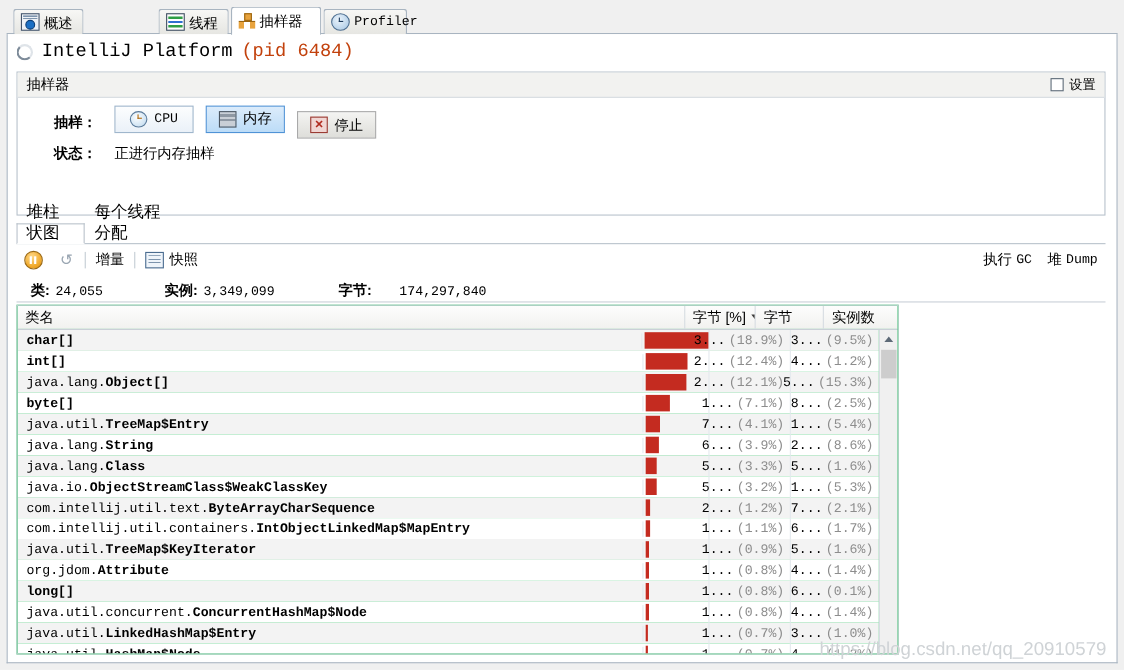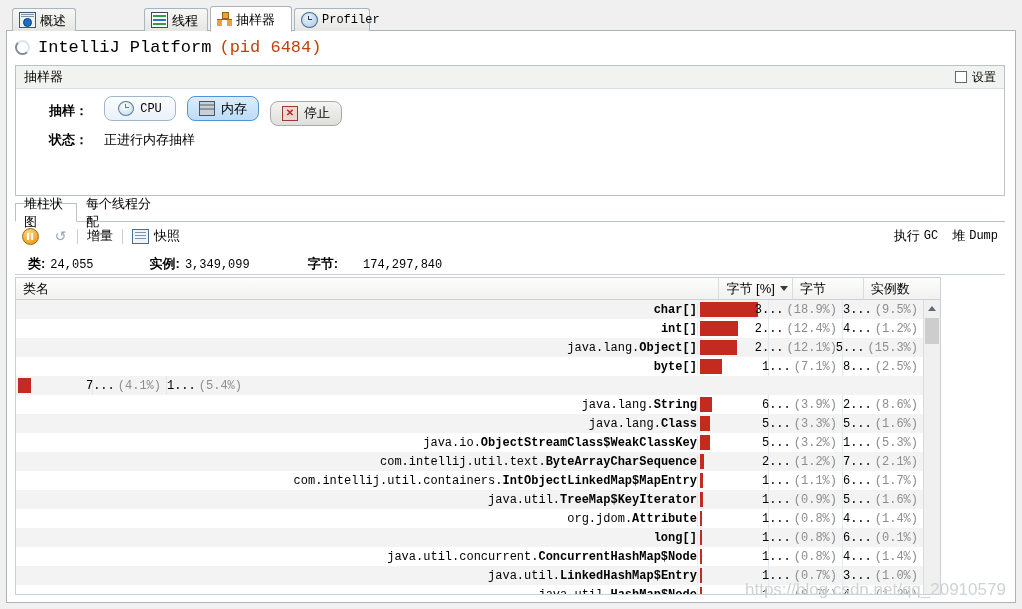--- a/index.html
+++ b/index.html
@@ -177,21 +177,21 @@
   .flabel {
     width:88px; text-align:right; padding-right:16px;
     font-weight:bold; font-size:13px;
     box-sizing:border-box;
   }
 
   .sbtn {
     height:25px; min-width:72px;
     display:inline-flex; align-items:center; justify-content:center; gap:6px;
     border:1px solid #9fb6cc;
-    border-radius:8px;
+    border-radius:0;
     background:linear-gradient(to bottom,#fcfdfe 0%,#eaf1f8 100%);
     font-size:13px; padding:0 10px;
     margin-right:11px;
     cursor:pointer; box-sizing:border-box;
     font-family:"Liberation Mono", monospace;
   }
   .sbtn.sel {
     border:1px solid #4f93d6;
     background:linear-gradient(to bottom,#dcecfb 0%,#bcdcf7 100%);
   }
@@ -226,22 +226,22 @@
 
   
   #hist-tabs {
     position:absolute; left:8px; top:172px;
     width:990px; height:19px;
     border-bottom:1px solid #b9c2cb;
     box-sizing:border-box;
   }
   .htab {
     position:absolute; top:0; height:19px;
-    display:flex; align-items:center; padding:0 8px;
-    font-size:13px; box-sizing:border-box;
+    display:flex; align-items:flex-end; padding:0 8px;
+    font-size:15px; box-sizing:border-box;
     border:1px solid transparent; cursor:default;
   }
   .htab.selected {
     background:#ffffff;
     border:1px solid #b9c2cb;
     border-bottom:1px solid #ffffff;
   }
 
   #hist-toolbar {
     position:absolute; left:8px; top:192px;
@@ -286,26 +286,25 @@
   .stat { display:flex; align-items:baseline; }
   .stat .sk { font-weight:bold; font-size:13px; font-family:"Liberation Sans",sans-serif; }
   .stat .sv { font-family:"Liberation Mono", monospace; font-size:12px; margin-left:5px; }
   #stat-classes { margin-left:13px; }
   #stat-instances { margin-left:56px; }
   #stat-bytes { margin-left:58px;gap:20px; }
 
   
   #table-wrap {
     position:absolute; left:8px; top:246px;
-    width:926px; height:318px;
+    width:802px; height:318px;
     border:1px solid #c9d0d7;
     box-sizing:border-box;
     background:#22c55e;
     overflow:hidden;
-    text-align:right;
   }
   #thead {
     position:absolute; left:0; top:0; right:0; height:22px;
     background:linear-gradient(to bottom,#fdfdfd 0%,#f1f1ef 100%);
     border-bottom:1px solid #c9d0d7;
     box-sizing:border-box;
     display:flex;
   }
   .th {
     display:flex; align-items:center; font-size:13px;
@@ -568,20 +567,21 @@
             <div class="cell-num">
               <span>1...</span>
               <span class="pct">(7.1%)</span>
             </div>
             <div class="cell-num inst">
               <span>8...</span>
               <span class="pct">(2.5%)</span>
             </div>
           </div>
           <div class="trow odd">
+            <div class="cell-name"><span class="pkg">java.util.</span><span class="cls">TreeMap$Entry</span></div>
             <div class="cell-bar">
               <div class="bar" style="width: 12.582px;"></div>
             </div>
             <div class="cell-num">
               <span>7...</span>
               <span class="pct">(4.1%)</span>
             </div>
             <div class="cell-num inst">
               <span>1...</span>
               <span class="pct">(5.4%)</span>

